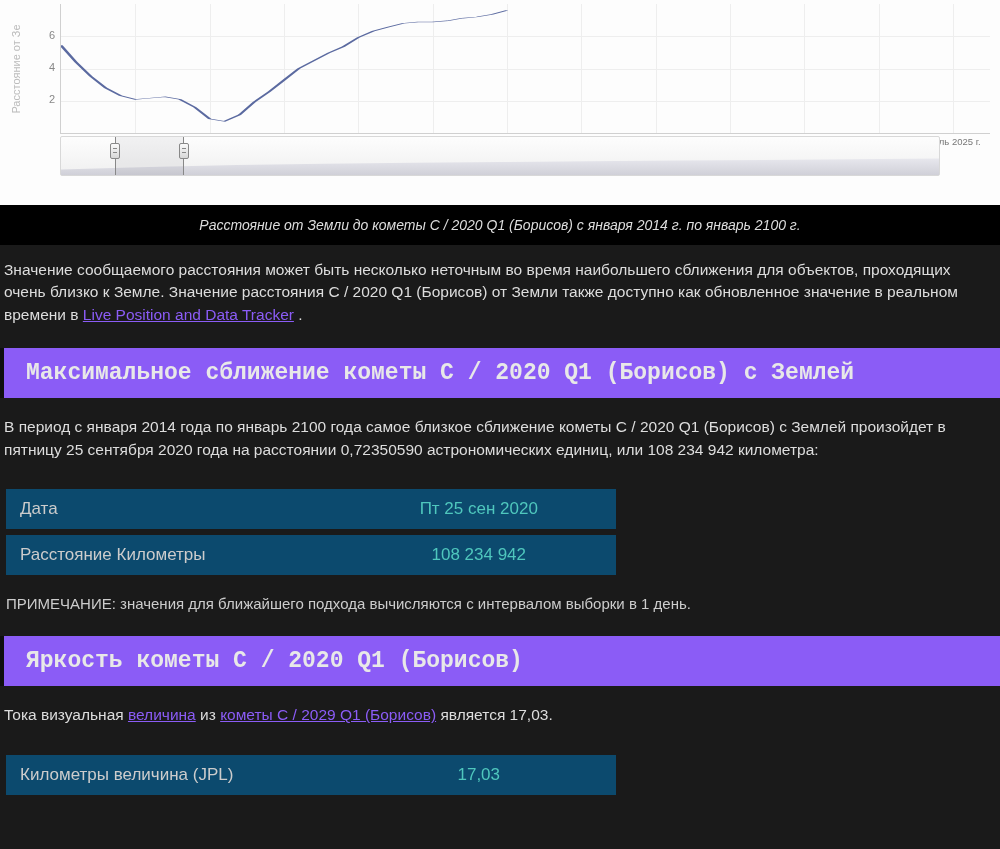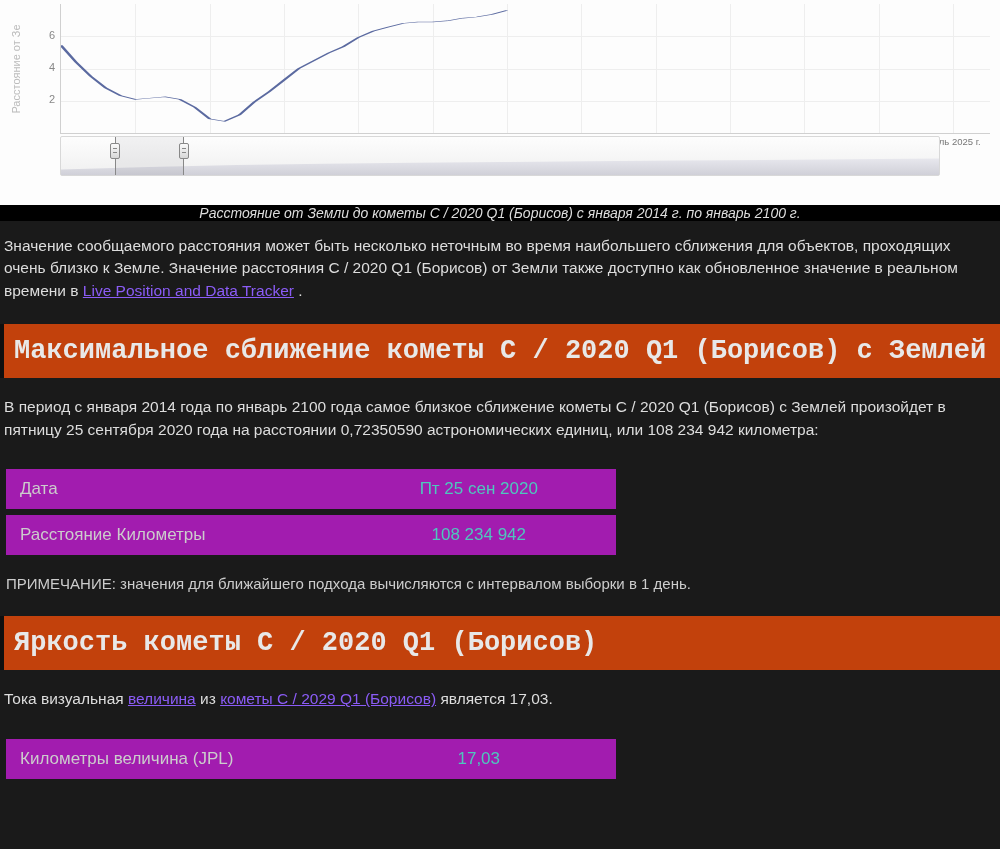--- a/index.html
+++ b/index.html
@@ -70,51 +70,51 @@
     background: linear-gradient(#fafafa,#d8d8d8);
     border: 1px solid #888;
     border-radius: 2px;
   }
   .range-handle::before, .range-handle::after {
     content:""; position:absolute; left:2px; right:2px; top:4px; border-top:1px solid #888;
   }
   .range-handle::after { top: 8px; }
   .caption-bar {
     background: #000;
-    padding: 0 10px;
+    padding: 12px 10px;
     text-align: center;
     font-style: italic;
     color: #ddd;
     font-size: 14px;
   }
   .para {
     padding: 14px 6px 8px 4px;
     line-height: 1.45;
     font-size: 15.5px;
     color: #ddd;
   }
   a.ylink { color: #8b5cf6; text-decoration: underline; }
   h2.section {
     font-family: "Courier New", monospace;
     font-weight: bold;
-    font-size: 27px;
+    font-size: 23px;
     color: #e8e8e8;
-    background: #c2410c;
+    background: #8b5cf6;
     border-left: 4px solid #0f0f0f;
-    padding: 12px 10px;
+    padding: 12px 22px;
     margin: 14px 0 4px 0;
   }
   .tbl {
     width: 610px;
     margin: 14px 0 4px 6px;
     border-collapse: separate;
     border-spacing: 0 6px;
   }
   .tbl td {
-    background: #a21caf;
+    background: #0c4a6e;
     padding: 10px 14px;
     font-size: 17px;
   }
   .tbl td.key { color: #ccc; width: 55%; }
   .tbl td.val { color: #4fc7bd; text-align: center; }
   .note { padding: 10px 6px; color: #ccc; font-size: 15px; }
 </style>
 </head>
 <body>
 

